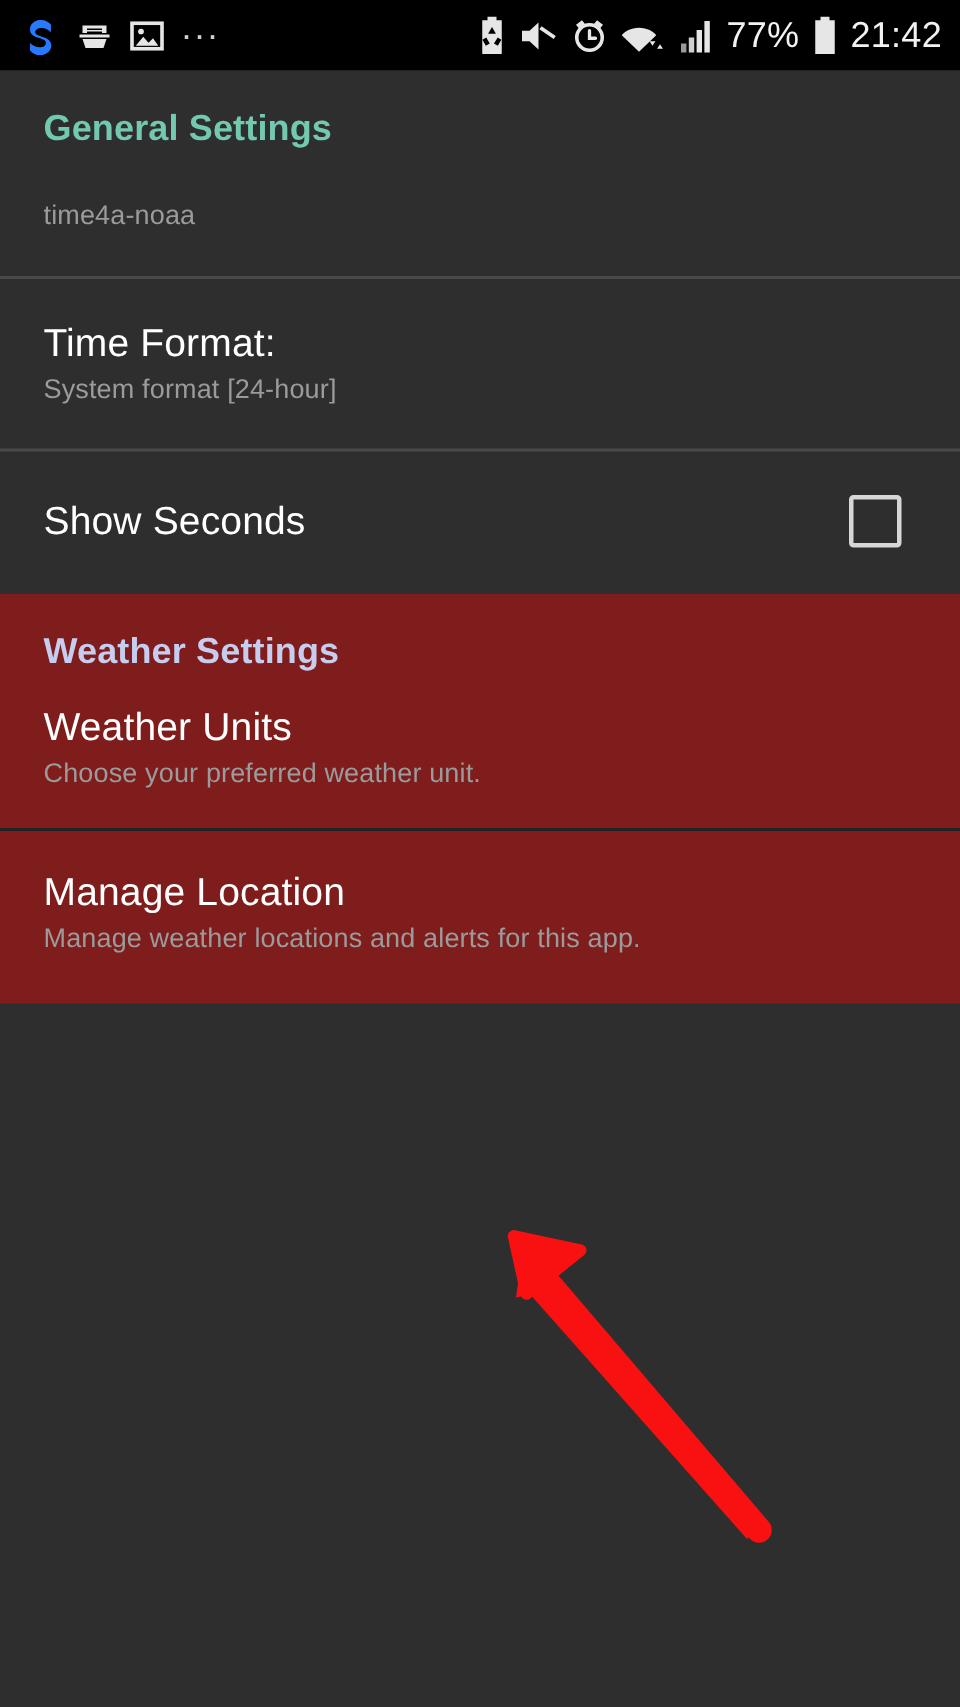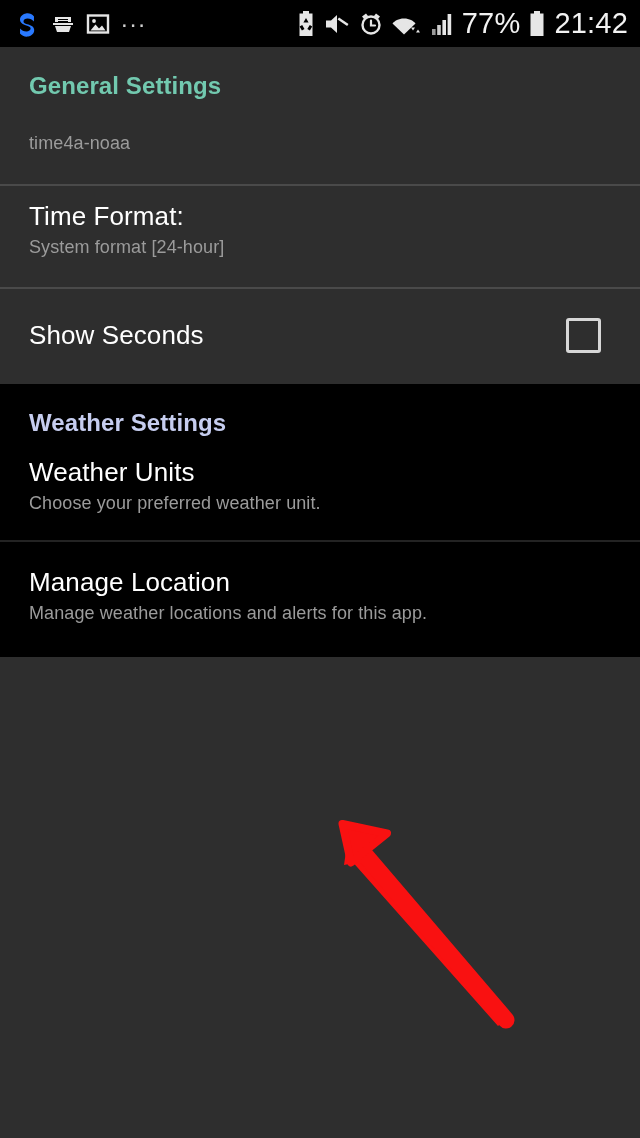--- a/index.html
+++ b/index.html
@@ -13,28 +13,28 @@
 
   
   #status-bar {
     position:absolute; top:0; left:0; width:640px; height:47px;
     background:#000; display:flex; align-items:center;
     padding:0 12px 0 14px;
   }
   .sb-left { display:flex; align-items:center; gap:11px; }
   .sb-right { margin-left:auto; display:flex; align-items:center; gap:9px; }
   .sb-ico { display:inline-flex; align-items:center; justify-content:center; }
-  .sb-text { color:#f2f2f2; font-size:29px; letter-spacing:0.2px; line-height:1; }
+  .sb-text { color:#f2f2f2; font-size:24px; letter-spacing:0.2px; line-height:1; }
   .sb-dots { color:#cfcfcf; font-size:24px; letter-spacing:2px; line-height:0.6; padding-bottom:8px;}
 
   
   #list { position:absolute; top:47px; left:0; width:640px; }
   .section { width:640px; }
   .sec-dark { background:#2e2e2e; }
-  .sec-black { background:#000000; }
+  .sec-black { background:#7f1d1d; }
 
   .sec-header {
     font-size:24px; font-weight:bold; padding:25px 0 0 29px;
     letter-spacing:0.1px;
   }
   .row { position:relative; padding:0 29px; }
   .row-inner { display:flex; align-items:center; }
   .row-text { flex:1 1 auto; }
   .title {
     color:#ffffff; font-size:26px; line-height:1.12; font-weight:400;
@@ -48,21 +48,21 @@
   .divider-black { height:2px; background:#232323; width:640px; }
 
   
   .checkbox {
     width:35px; height:35px; border:3px solid #d7d7d7; border-radius:3px;
     background:transparent; flex:0 0 auto; margin-right:10px;
   }
 
   
   #row-data-source { padding-top:27px; padding-bottom:29px; }
-  #row-time-format { padding-top:16px; padding-bottom:29px; }
+  #row-time-format { padding-top:28px; padding-bottom:29px; }
   #row-show-seconds { padding-top:29px; padding-bottom:31px;border-radius:32px; }
   #row-weather-units { padding-top:21px; padding-bottom:25px; }
   #row-manage-location { padding-top:26px; padding-bottom:32px; }
 
   
   #arrow-annotation {
     position:absolute; left:320px; top:815px; width:210px; height:225px;
     pointer-events:none;
   }
 </style>

